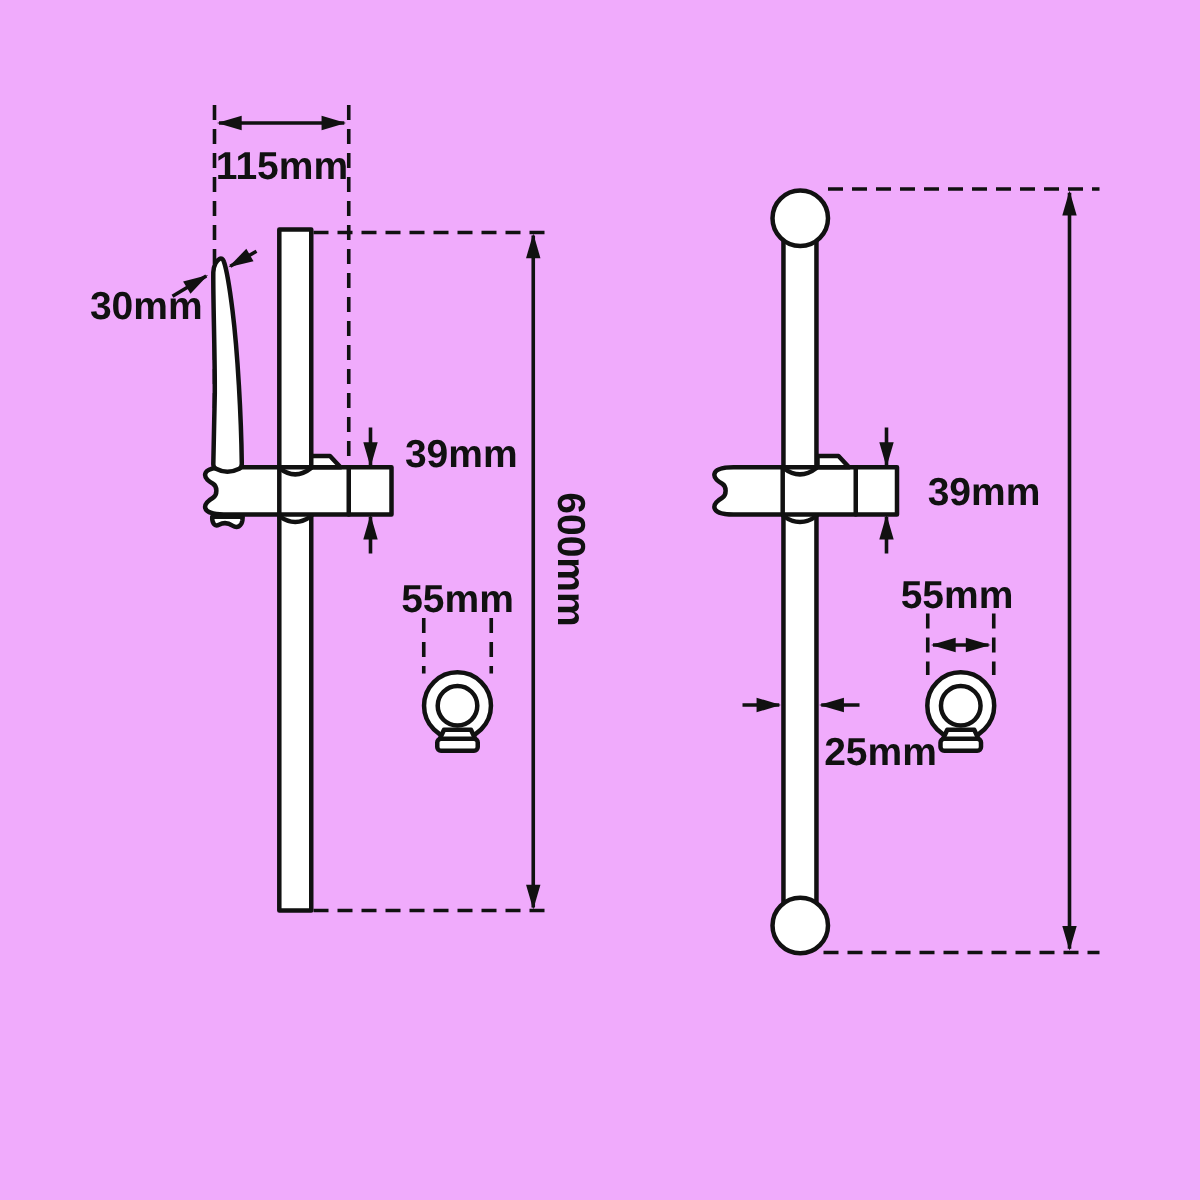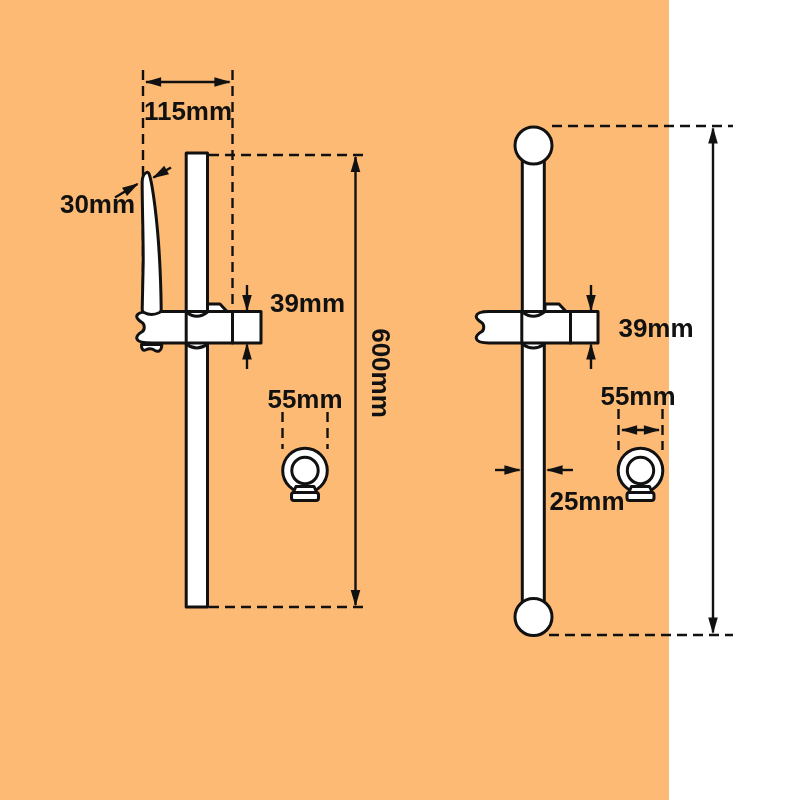--- a/index.html
+++ b/index.html
@@ -1,17 +1,17 @@
 <!DOCTYPE html>
 <html><head>
 <meta charset="utf-8">
 <style>
   html,body{margin:0;padding:0;background:#ffffff;}
   .canvas{
-    position:relative;width:669px;height:800px;background:#fdba74;
+    position:relative;width:800px;height:800px;background:#f0abfc;
     font-family:"Liberation Sans", sans-serif;
   }
   svg{display:block;}
   .part{fill:#ffffff;stroke:#111111;stroke-width:3;stroke-linejoin:round;}
   .partline{fill:none;stroke:#111111;stroke-width:3;stroke-linecap:round;}
   .dim{stroke:#111111;stroke-width:2.4;fill:none;}
   .dash{stroke:#111111;stroke-width:2.4;fill:none;stroke-dasharray:10 6;}
   .lbl{font:700 26px "Liberation Sans", sans-serif;fill:#111111;}
 </style>
 </head>

